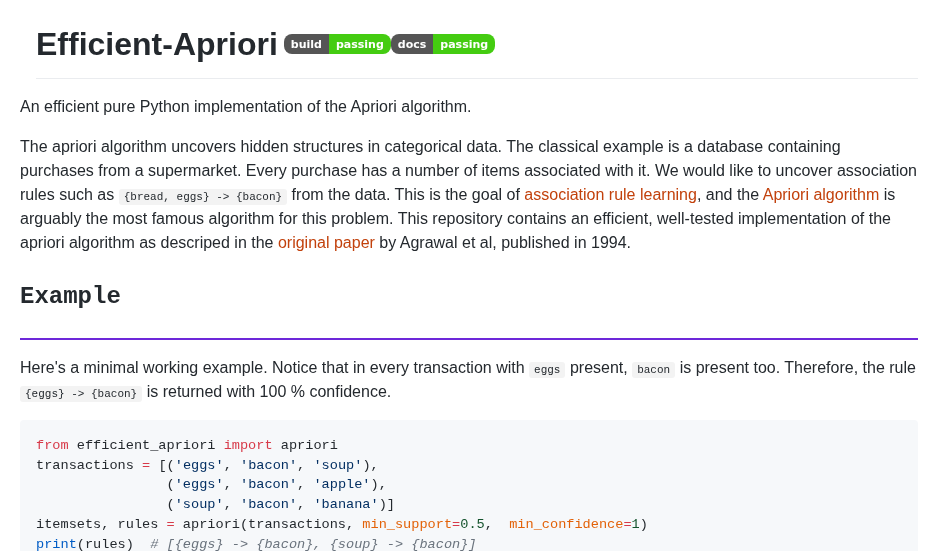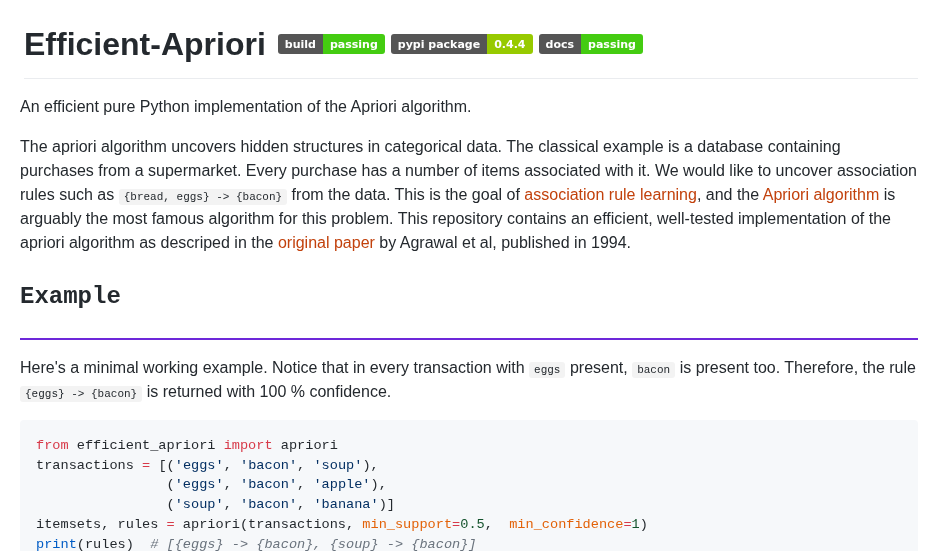--- a/index.html
+++ b/index.html
@@ -8,27 +8,26 @@
     line-height: 1.5;
     color: #24292e;
     margin: 0;
     padding: 20px;
     max-width: 938px;
     box-sizing: border-box;
   }
   h1 {
     font-size: 32px;
     font-weight: 600;
-    margin: 0 0 16px 4px;
+    margin: 0 0 16px 16px;
     padding-bottom: 10px;
     border-bottom: 1px solid #eaecef;
     display: flex;
     align-items: center;
     flex-wrap: wrap;
-    gap: 6px;
   }
   h1 .title-text {
     margin-right: 6px;
   }
   h2 {
     font-size: 24px;
     font-weight: 600;
     margin: 24px 0 16px 0;
     padding-bottom: 23px;
     border-bottom: 2px solid #6d28d9;
@@ -57,21 +56,21 @@
     line-height: 1.45;
     overflow: auto;
     margin: 0 0 16px 0;
   }
   .badge {
     display: inline-flex;
     align-items: stretch;
     font-family: "DejaVu Sans", Verdana, Geneva, sans-serif;
     font-size: 11px;
     line-height: 1;
-    border-radius: 3px;
+    border-radius: 8px;
     overflow: hidden;
     vertical-align: middle;
     height: 20px;
   }
   .badge .bl {
     background: #555;
     color: #fff;
     padding: 5px 7px 4px 7px;
   }
   .badge .br {
@@ -89,24 +88,20 @@
   .cm { color: #6a737d; font-style: italic; }
 </style>
 </head>
 <body>
 
 <h1>
   <span class="title-text">Efficient-Apriori</span>
   <span class="badge">
     <span class="bl">build</span>
     <span class="br green">passing</span>
-  </span>
-  <span class="badge">
-    <span class="bl">pypi package</span>
-    <span class="br olive">0.4.4</span>
   </span>
   <span class="badge">
     <span class="bl">docs</span>
     <span class="br green">passing</span>
   </span>
 </h1>
 
 <p>An efficient pure Python implementation of the Apriori algorithm.</p>
 
 <p>

